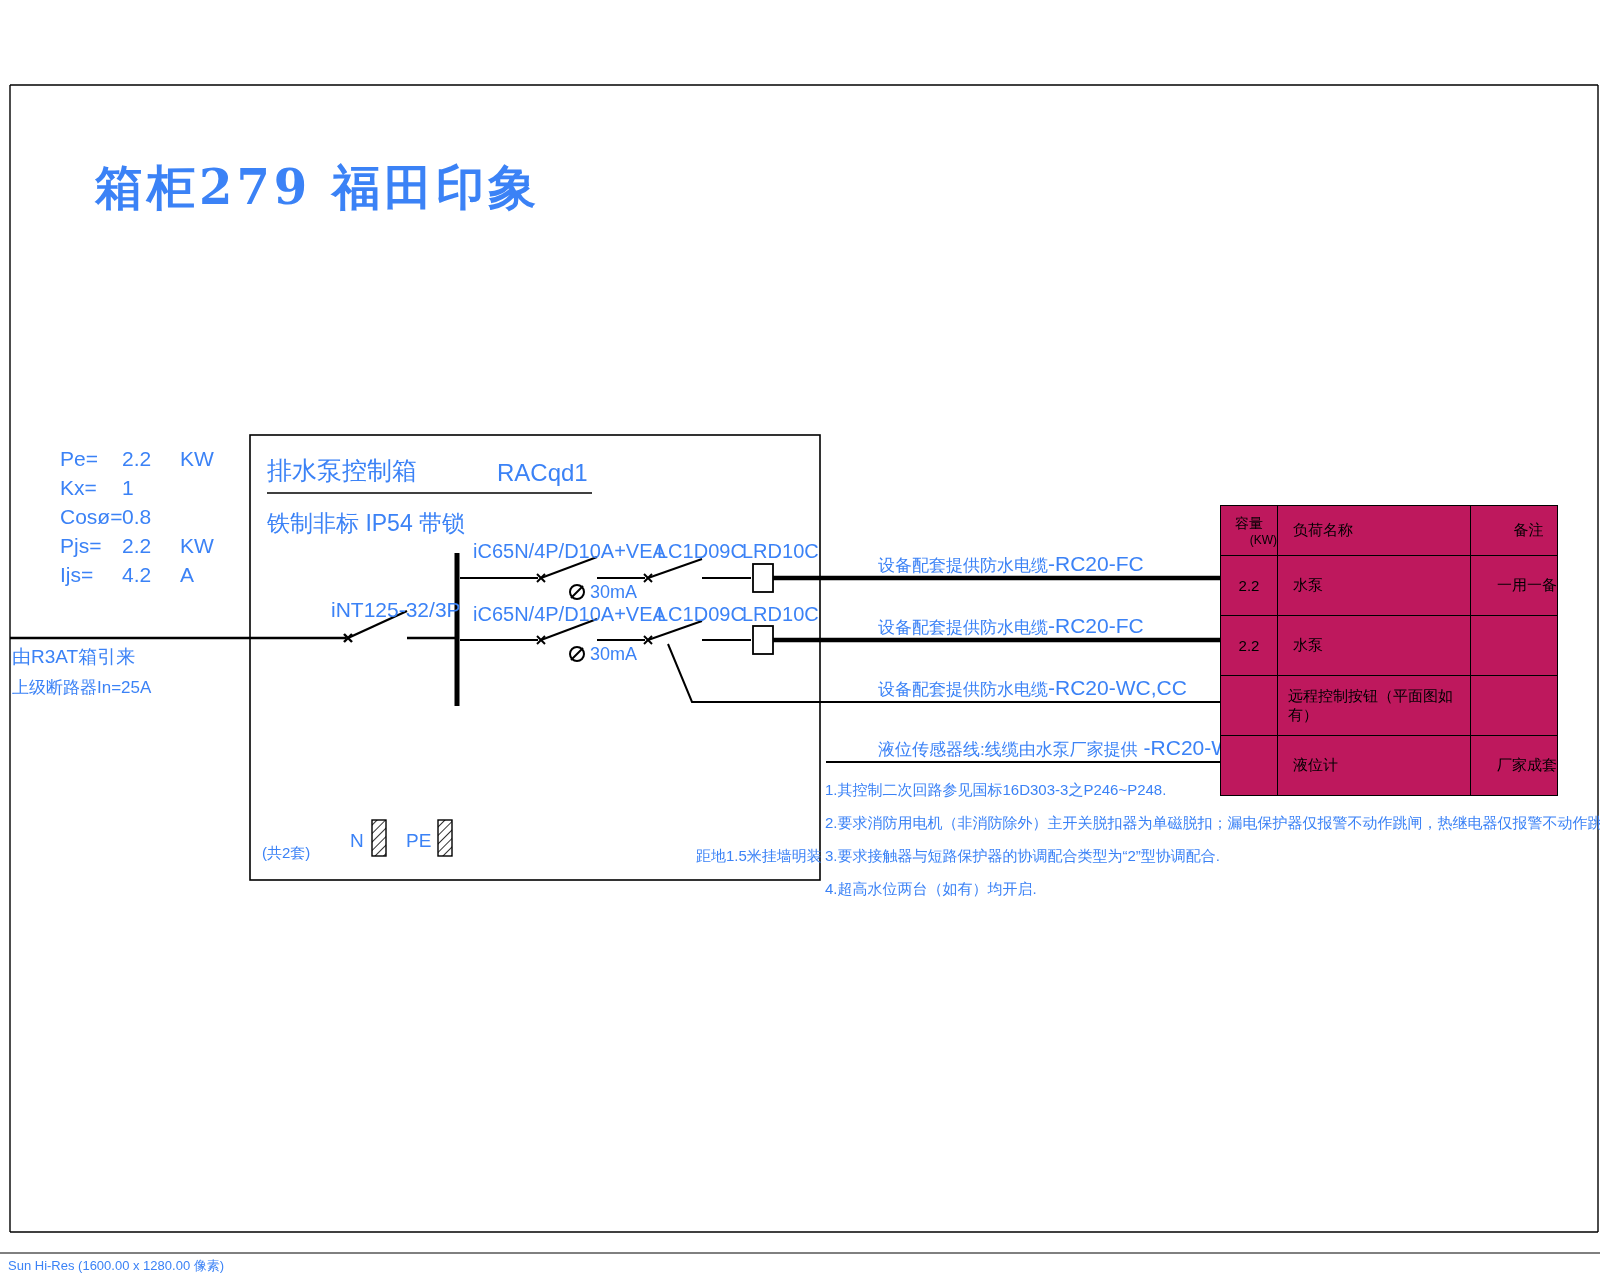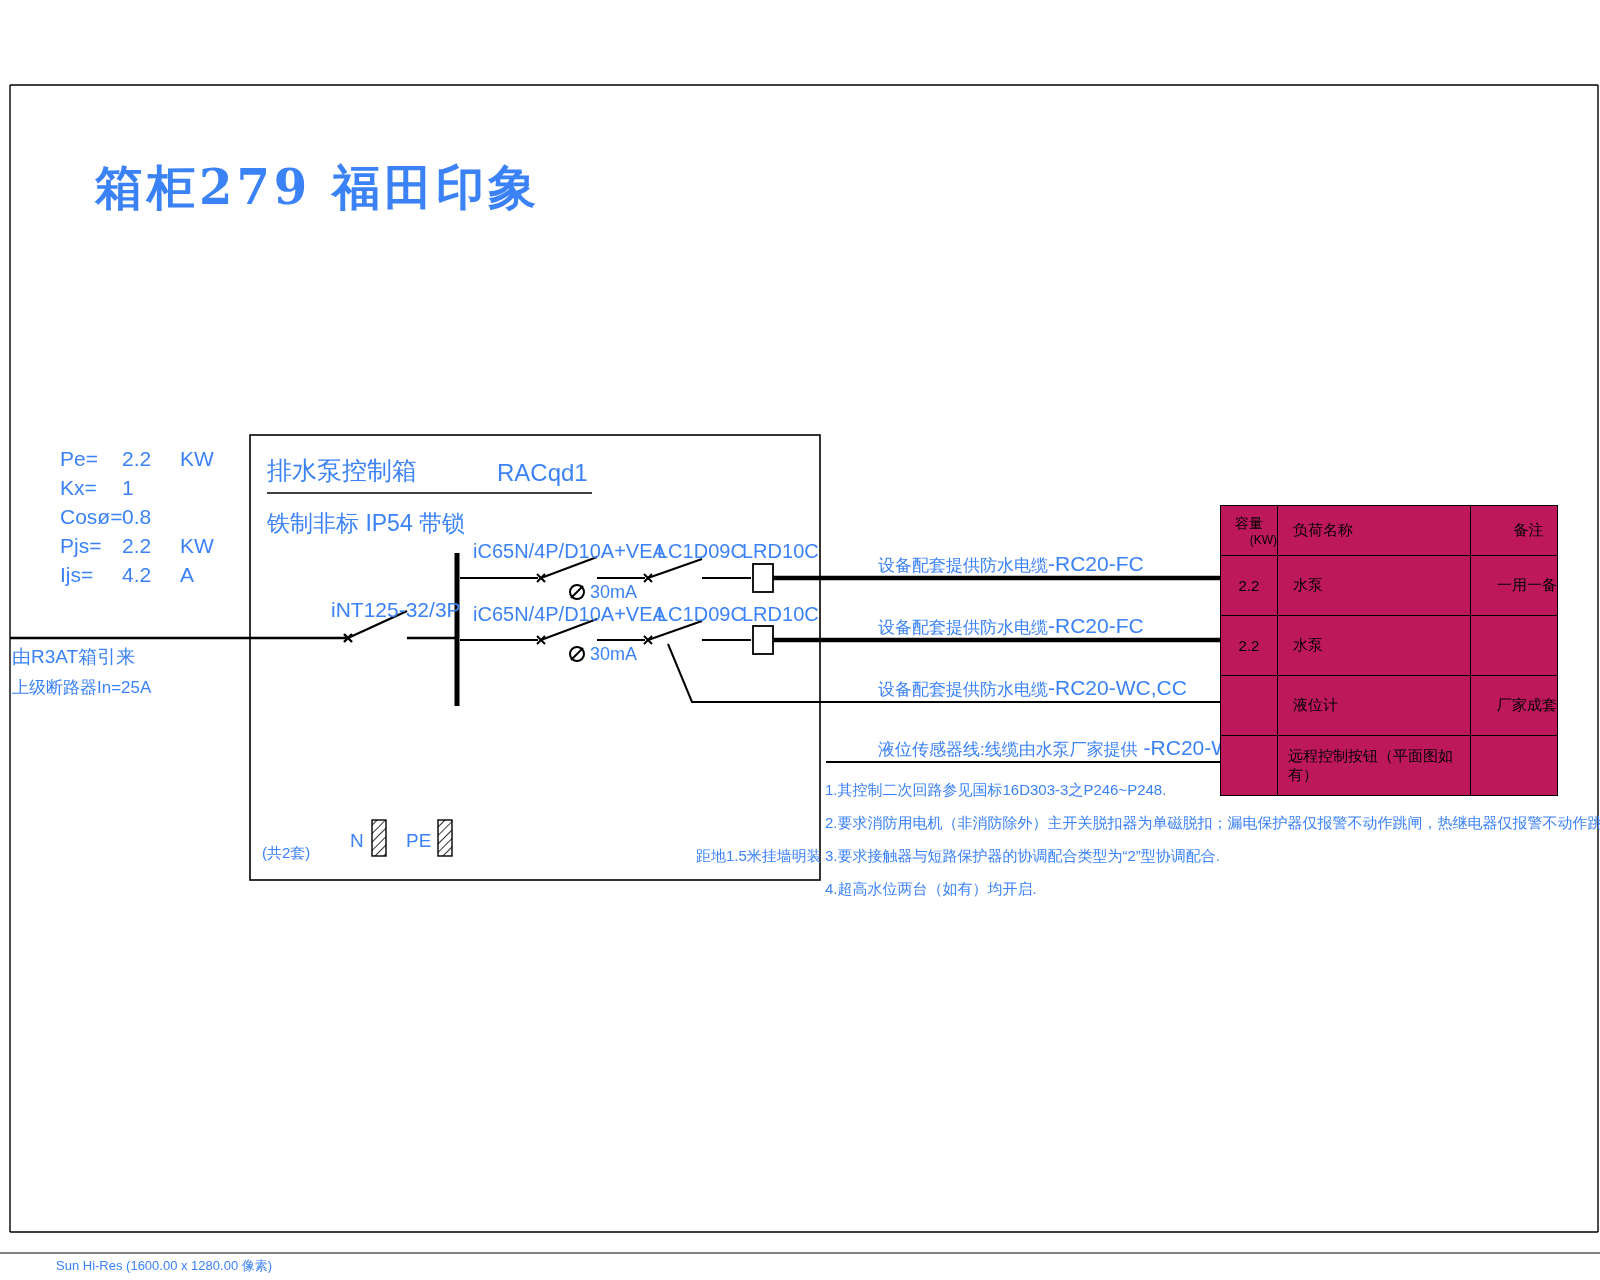--- a/index.html
+++ b/index.html
@@ -31,21 +31,21 @@
   }
   .load-table tr { height:60px; }
   .load-table tr.hrow { height:50px; }
   .hdr-kw1 { font-size:14px; text-align:center; }
   .hdr-kw2 { font-size:12px; text-align:right; }
   .c-kw { text-align:center; }
   .c-name { text-align:left; padding-left:15px; }
   .c-name-sm { font-size:13.5px; padding-left:10px; }
   .c-note { text-align:right; padding-left:24px; }
   .c-note-h { text-align:center;padding-left:29px; }
-  .statusbar { font-size:13px;margin-left:48px; }
+  .statusbar { font-size:13px; }
 </style>
 </head>
 <body>
 
 <div class="canvas">
 
   <svg class="schematic" width="1600" height="1280" viewBox="0 0 1600 1280">
     <defs>
       <pattern id="hatchp" width="6" height="6" patternUnits="userSpaceOnUse" patternTransform="rotate(45)">
         <line x1="0" y1="0" x2="0" y2="6" stroke="#000" stroke-width="1.6"></line>
@@ -189,26 +189,26 @@
         <td class="c-name">水泵</td>
         <td class="c-note">一用一备</td>
       </tr>
       <tr>
         <td class="c-kw">2.2</td>
         <td class="c-name">水泵</td>
         <td class="c-note"></td>
       </tr>
       <tr>
         <td class="c-kw"></td>
+        <td class="c-name c-name-sm">远程控制按钮（平面图如有）</td>
+        <td class="c-note"></td>
+      </tr>
+      <tr>
+        <td class="c-kw"></td>
         <td class="c-name">液位计</td>
         <td class="c-note">厂家成套</td>
       </tr>
-      <tr>
-        <td class="c-kw"></td>
-        <td class="c-name c-name-sm">远程控制按钮（平面图如有）</td>
-        <td class="c-note"></td>
-      </tr>
     </tbody>
   </table>
 
   <div class="t statusbar" style="left:8px;top:1259px">Sun Hi-Res (1600.00 x 1280.00 像素)</div>
 
 </div>
 
 </body></html>

